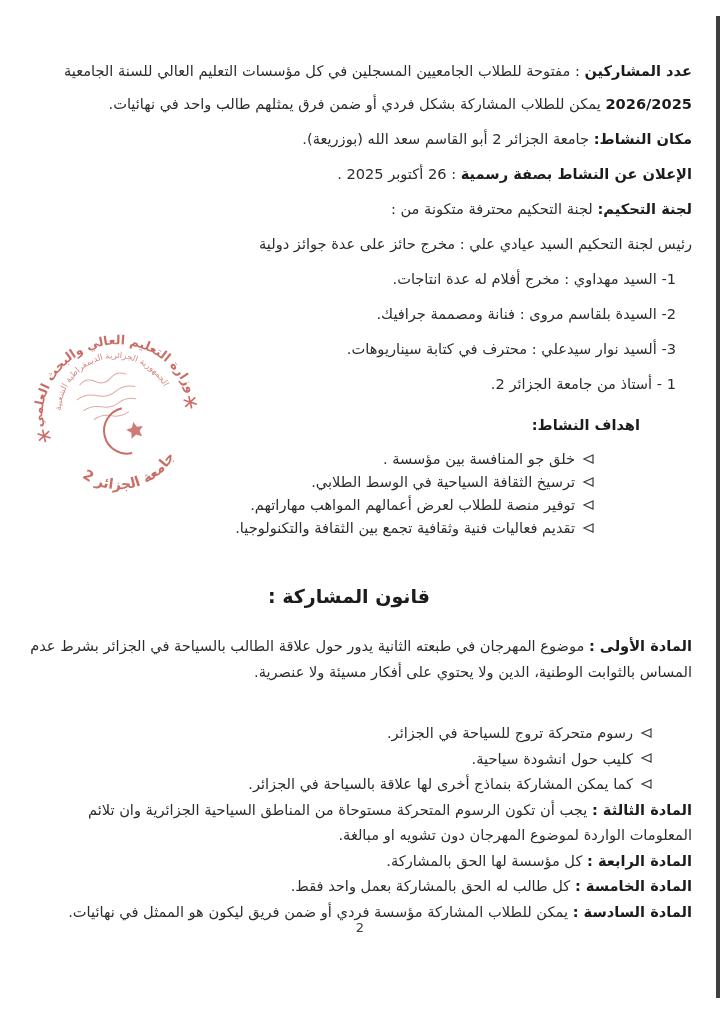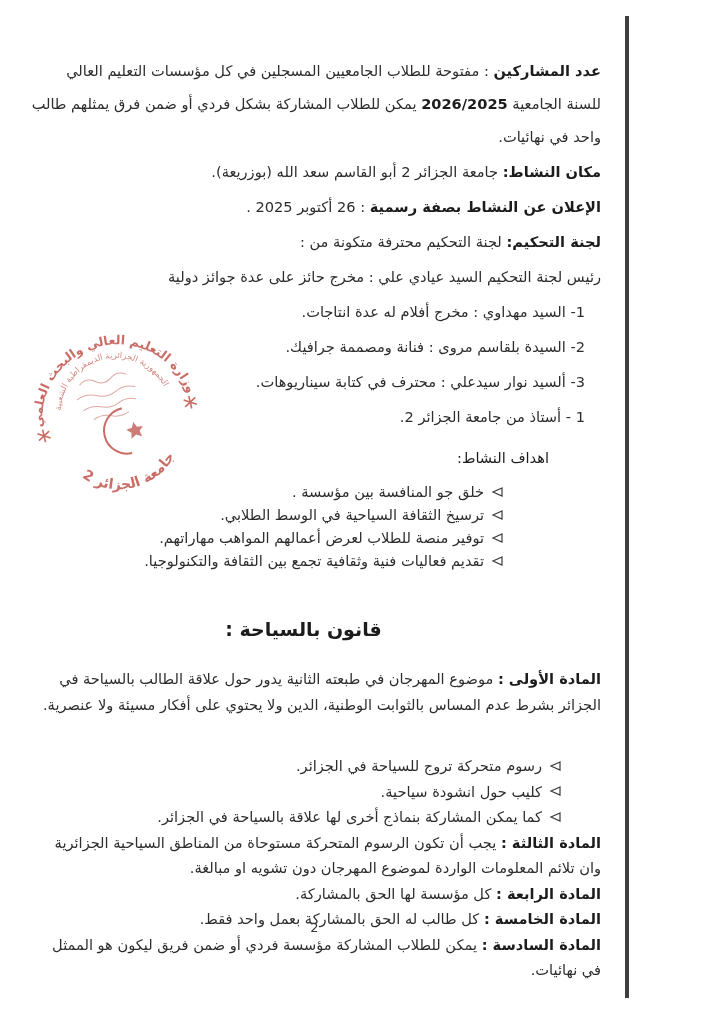--- a/index.html
+++ b/index.html
@@ -1,26 +1,26 @@
 <!DOCTYPE html>
 <html lang="ar"><head>
 <meta charset="utf-8">
 <style>
   html,body{margin:0;padding:0;background:#ffffff;}
   .page{
-    position:relative;width:629px;height:1019px;background:#ffffff;overflow:hidden;
+    position:relative;width:720px;height:1019px;background:#ffffff;overflow:hidden;
     font-family:"DejaVu Sans",sans-serif;color:#2d2d2d;
   }
   .scan-edge{position:absolute;right:0;top:16px;width:4px;height:982px;background:#3e3e3e;}
   .content{direction:rtl;text-align:right;padding:54px 28px 0 30px;font-size:14.6px;}
   .b{font-weight:bold;color:#1c1c1c;}
   .l{line-height:33px;margin:0 0 2px 0;}
   .jury-list{list-style:none;margin:0;padding:0 16px 0 0;}
   .jury-list li{line-height:33px;margin-bottom:2px;}
-  .obj-title{padding-right:52px;line-height:33px;margin:8px 0 6px 0;font-weight:normal;color:#1c1c1c;}
+  .obj-title{padding-right:52px;line-height:33px;margin:8px 0 6px 0;font-weight:bold;color:#1c1c1c;}
   .arrow-list{list-style:none;margin:0;padding:0;}
   .arrow-list li{display:flex;align-items:center;gap:7px;}
   .obj-list{padding-right:98px;}
   .obj-list li{line-height:23px;}
   .design-list{padding-right:40px;margin-top:36px;}
   .design-list li{line-height:25.5px;}
   .bullet-icon{flex:0 0 auto;}
   .law-title{text-align:center;font-weight:bold;font-size:19px;color:#1c1c1c;margin:46px 24px 26px 0;}
   .law p{line-height:25.5px;margin:0;}
   .stamp{position:absolute;left:24px;top:298px;transform:rotate(-13deg);opacity:.85;pointer-events:none;}
@@ -73,21 +73,21 @@
         <span>توفير منصة للطلاب لعرض أعمالهم المواهب مهاراتهم.</span>
       </li>
       <li>
         <svg class="bullet-icon" width="12" height="10" viewBox="0 0 12 10">
             <path d="M11 1 L2 5 L11 9 Z" fill="none" stroke="#3a3a3a" stroke-width="1.2"></path>
           </svg>
         <span>تقديم فعاليات فنية وثقافية تجمع بين الثقافة والتكنولوجيا.</span>
       </li>
     </ul>
 
-    <h2 class="law-title">قانون بالسياحة :</h2>
+    <h2 class="law-title">قانون المشاركة :</h2>
 
     <div class="law">
       <p><span class="b">المادة الأولى :</span><span> موضوع المهرجان في طبعته الثانية يدور حول علاقة الطالب بالسياحة في الجزائر بشرط عدم المساس بالثوابت الوطنية، الدين ولا يحتوي على أفكار مسيئة ولا عنصرية.</span></p>
 
       <ul class="arrow-list design-list">
         <li>
           <svg class="bullet-icon" width="12" height="10" viewBox="0 0 12 10">
               <path d="M11 1 L2 5 L11 9 Z" fill="none" stroke="#3a3a3a" stroke-width="1.2"></path>
             </svg>
           <span>رسوم متحركة تروج للسياحة في الجزائر.</span>

